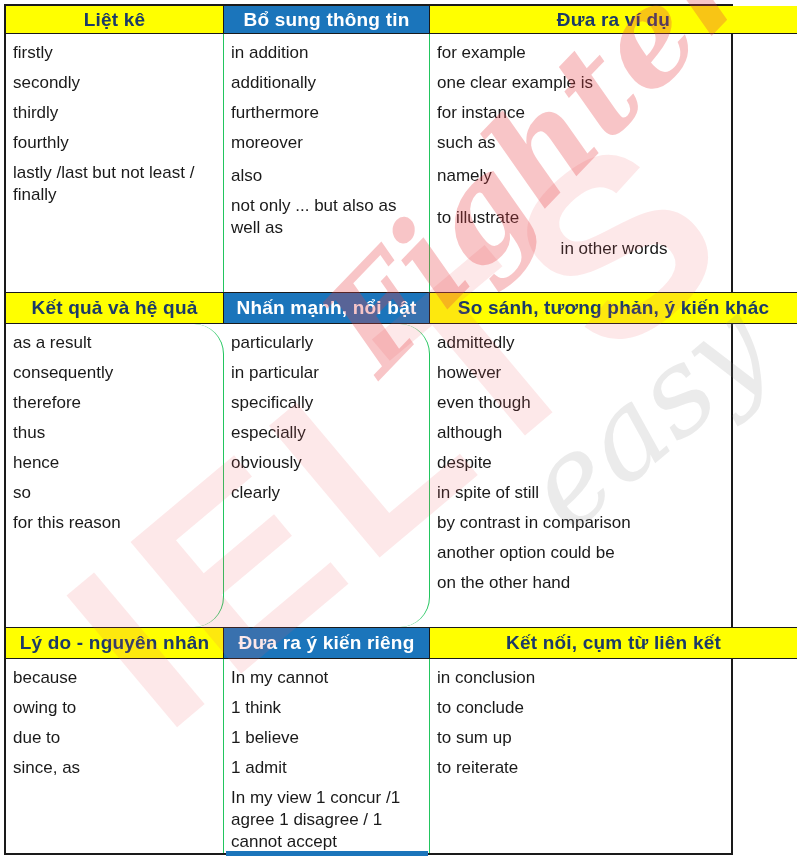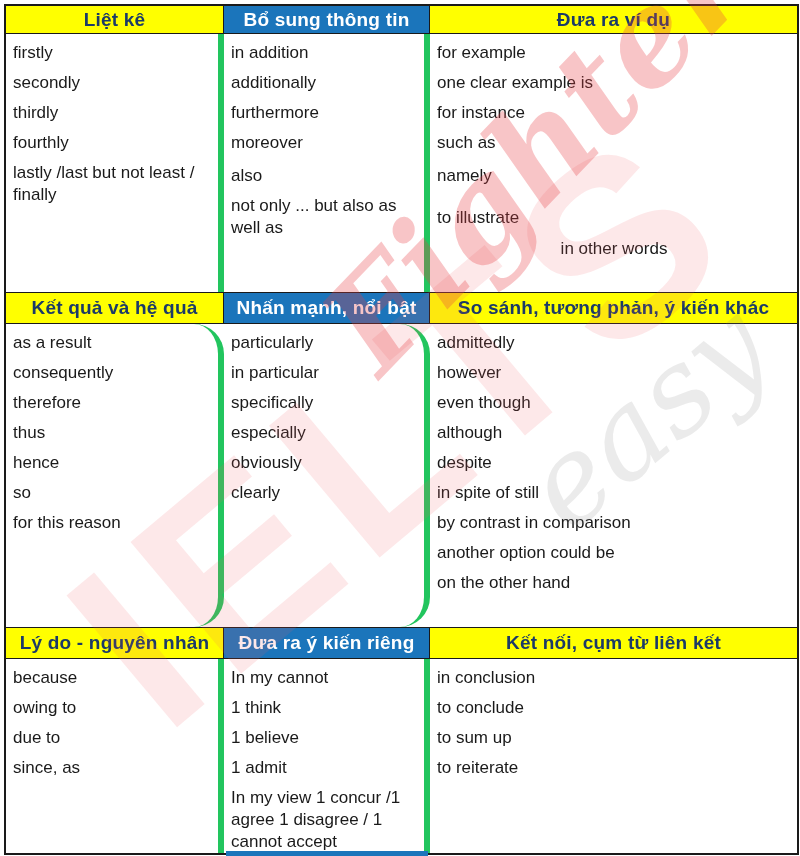--- a/index.html
+++ b/index.html
@@ -1,21 +1,21 @@
 <!DOCTYPE html>
 <html><head>
 <meta charset="utf-8">
 <style>
   * { box-sizing: border-box; margin: 0; padding: 0; }
   html, body { width: 800px; height: 856px; background: #ffffff; overflow: hidden; }
   body { position: relative; font-family: "Liberation Sans", "DejaVu Sans", sans-serif; }
 
   .tbl {
     position: absolute; left: 4px; top: 4px;
-    width: 795px;
+    width: 729px;
     border: 2px solid #1a1a1a;
     display: grid;
     grid-template-columns: 218px 206px 367px;
     background: #ffffff;
   }
   .hcell {
     display: flex; align-items: center; justify-content: center;
     font-weight: bold; font-size: 19px; letter-spacing: 0.2px;
     border-right: 1px solid #1a1a1a;
     border-bottom: 1px solid #1a1a1a;
@@ -24,21 +24,21 @@
   .hcell.last { border-right: none; }
   .hcell.mid-row { border-top: 1px solid #1a1a1a; }
   .yellow { background: #FFFF00; color: #1B3A68; }
   .blue   { background: #1B75BB; color: #ffffff; }
   .h1 { height: 28px; }
   .h23 { height: 32px; }
 
   .cell {
     padding: 8px 6px 0 7px;
     font-size: 17px; color: #1a1a1a;
-    border-right: 6px solid #22c55e;
+    border-right: 1px solid #22c55e;
     overflow: hidden;
   }
   .cell.last { border-right: none; }
   .r1 { height: 258px; }
   .r2 { height: 303px; border-radius: 30px; }
   .r3 { height: 194px; }
 
   .item { line-height: 22px; margin-bottom: 8px; }
   .s1c2 .item:nth-child(5) { margin-top: 11px; }
   .s1c2 .item:nth-child(6) { margin-top: 3px; }

